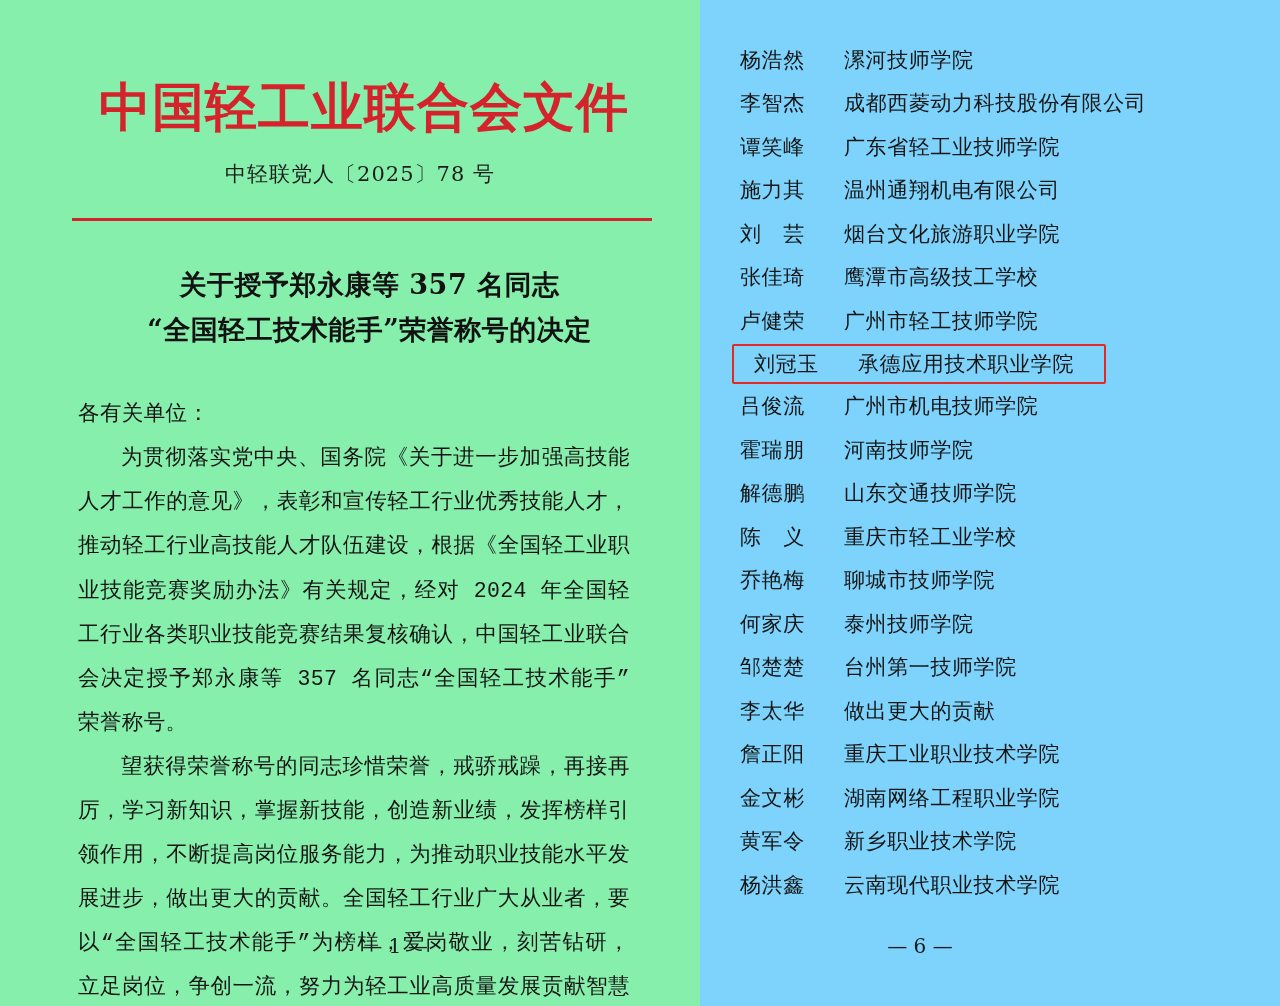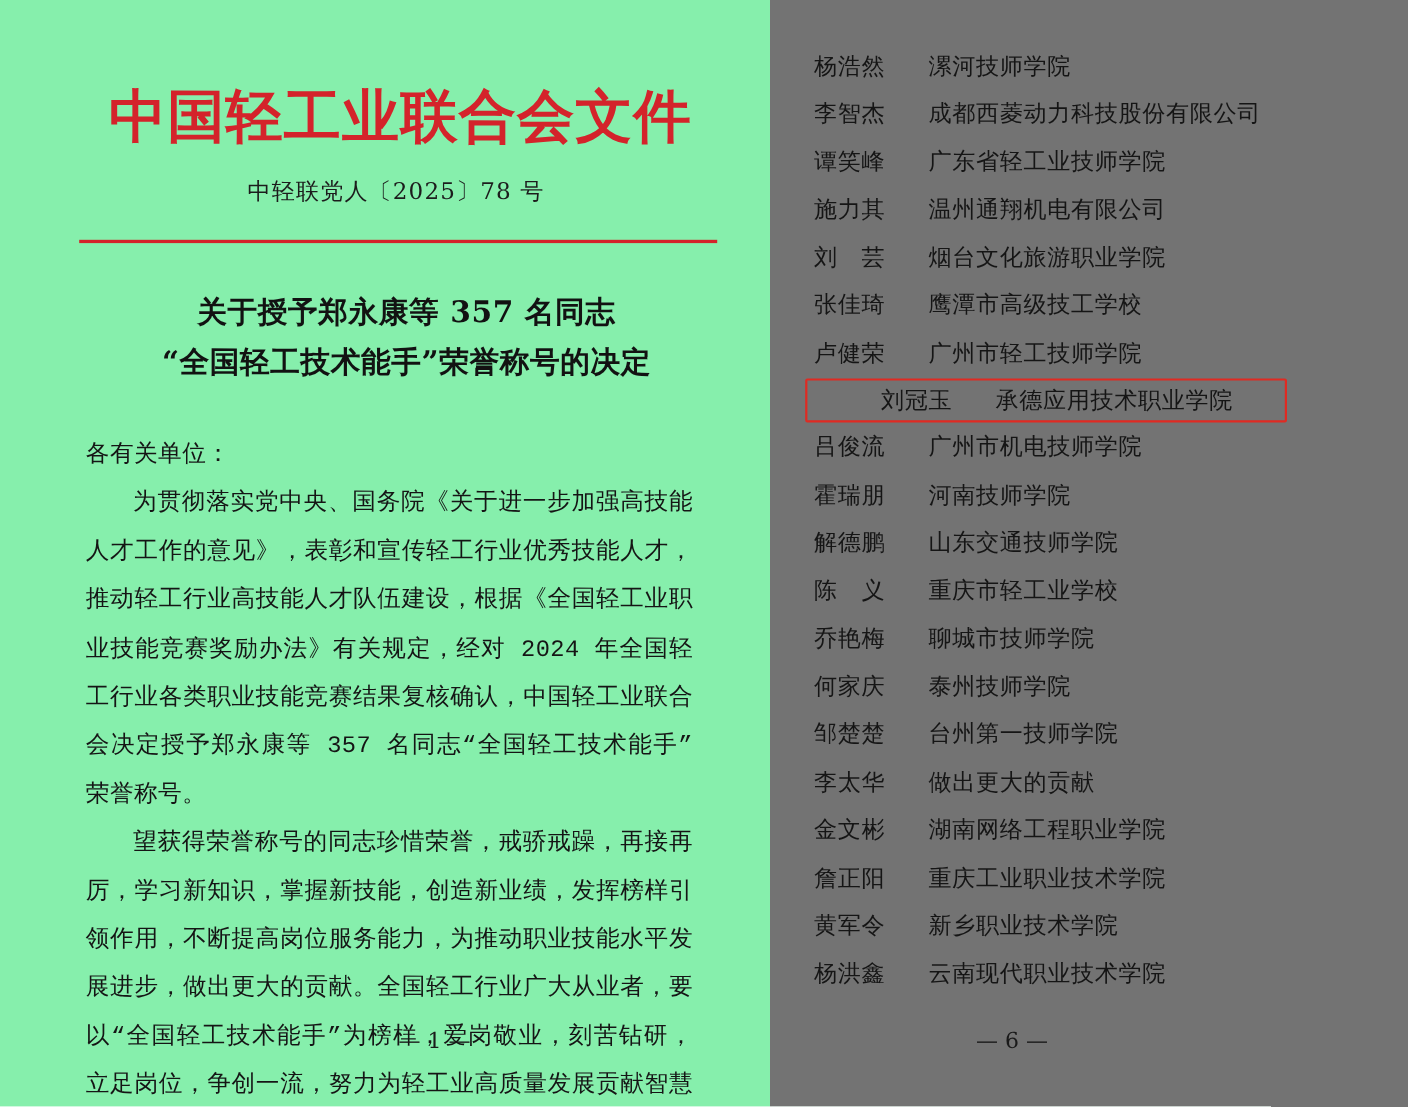--- a/index.html
+++ b/index.html
@@ -97,21 +97,21 @@
     color: #1a1a1a;
   }
   
   .doc-right {
     position: relative;
     width: 580px;
     height: 1006px;
     box-sizing: border-box;
     padding-top: 38px;
     padding-left: 32px;
-    background: #737373;
+    background: #7dd3fc;
   }
   .name-row {
     display: flex;
     align-items: center;
     height: 43.5px;
     font-size: 21px;
     letter-spacing: 0.6px;
     color: #151515;
     padding-left: 8px;
   }
@@ -127,22 +127,21 @@
   }
   .name-row.highlighted {
     border: 2.5px solid #e02a22;
     border-radius: 2px;
     height: 40px;
     margin-left: 0px;
     padding-left: 20px;
     margin-top: 1px;
     margin-bottom: 1px;
     box-sizing: border-box;
-    width: 438px;
-    justify-content: center;
+    width: 374px;
   }
   .page-num-right {
     position: absolute;
     bottom: 48px;
     left: 0;
     width: 580px;
     text-align: center;
     padding-right: 140px;
     box-sizing: border-box;
     font-size: 20px;
@@ -240,28 +239,28 @@
     </div>
     <div class="name-row">
       <span class="person">邹楚楚</span>
       <span class="org">台州第一技师学院</span>
     </div>
     <div class="name-row">
       <span class="person">李太华</span>
       <span class="org">做出更大的贡献</span>
     </div>
     <div class="name-row">
+      <span class="person">詹正阳</span>
+      <span class="org">重庆工业职业技术学院</span>
+    </div>
+    <div class="name-row">
       <span class="person">金文彬</span>
       <span class="org">湖南网络工程职业学院</span>
     </div>
     <div class="name-row">
-      <span class="person">詹正阳</span>
-      <span class="org">重庆工业职业技术学院</span>
-    </div>
-    <div class="name-row">
       <span class="person">黄军令</span>
       <span class="org">新乡职业技术学院</span>
     </div>
     <div class="name-row">
       <span class="person">杨洪鑫</span>
       <span class="org">云南现代职业技术学院</span>
     </div>
 
     <div class="page-num-right">— 6 —</div>
   </div>

